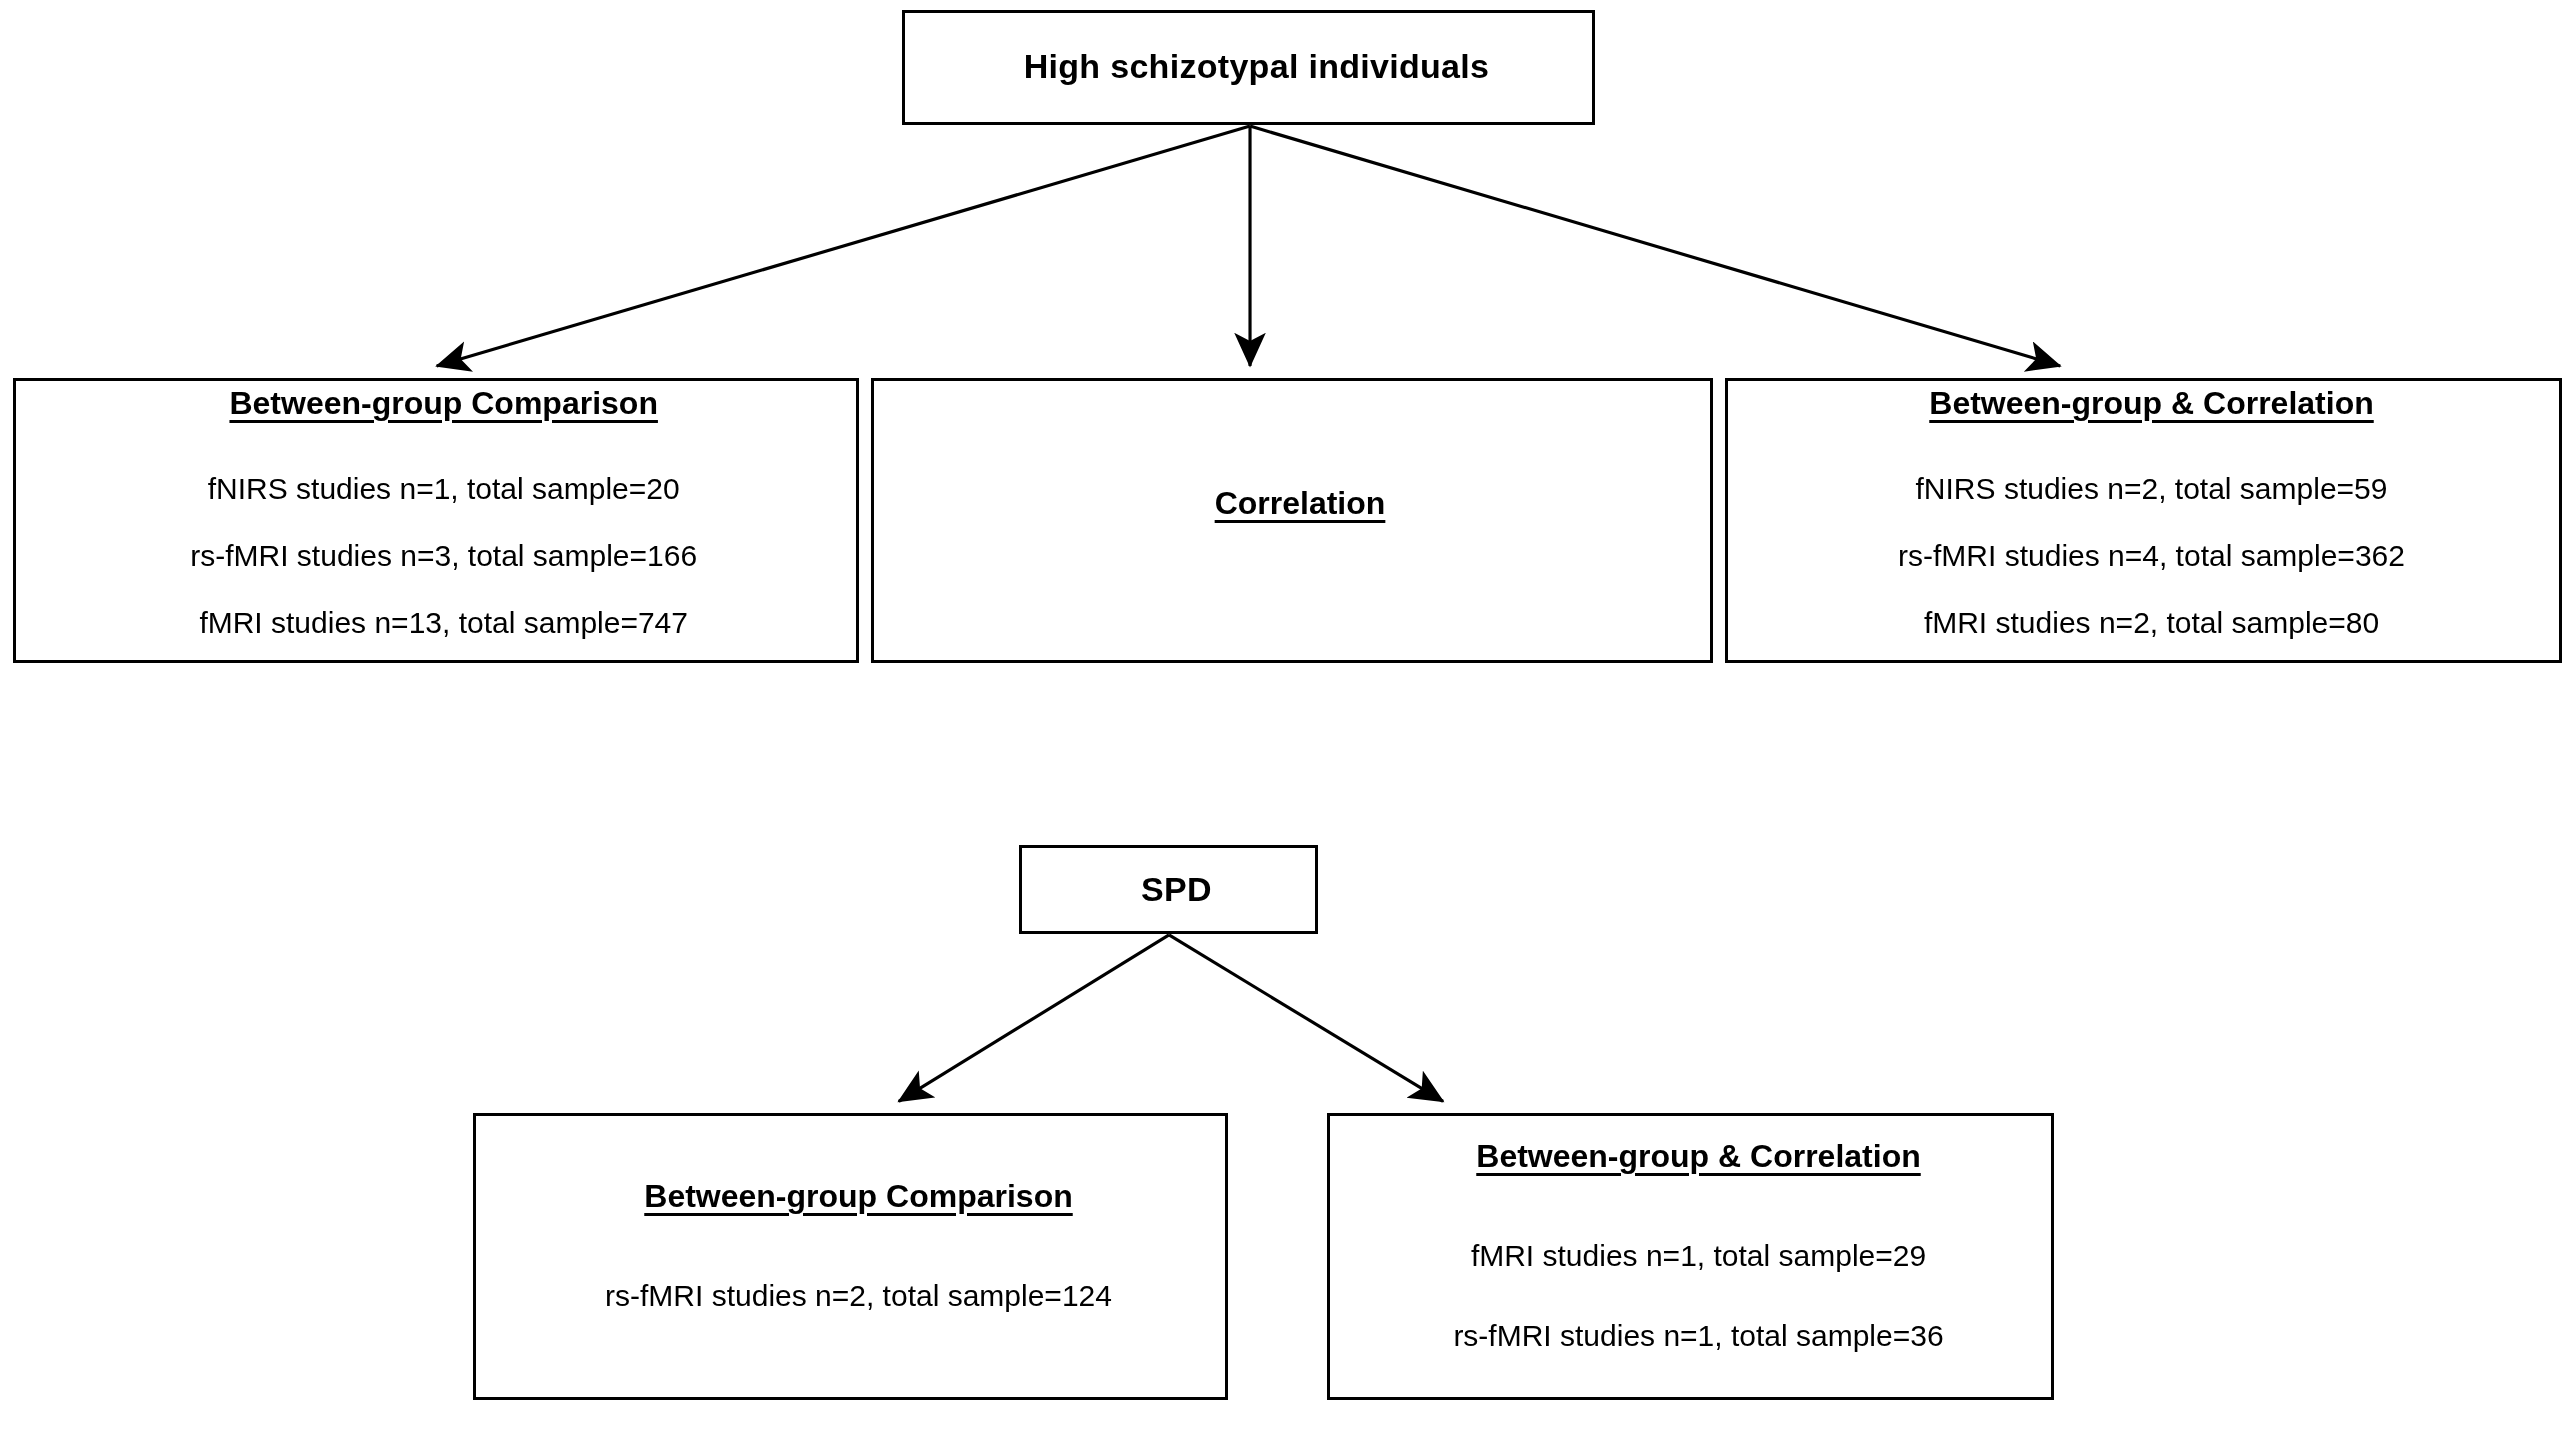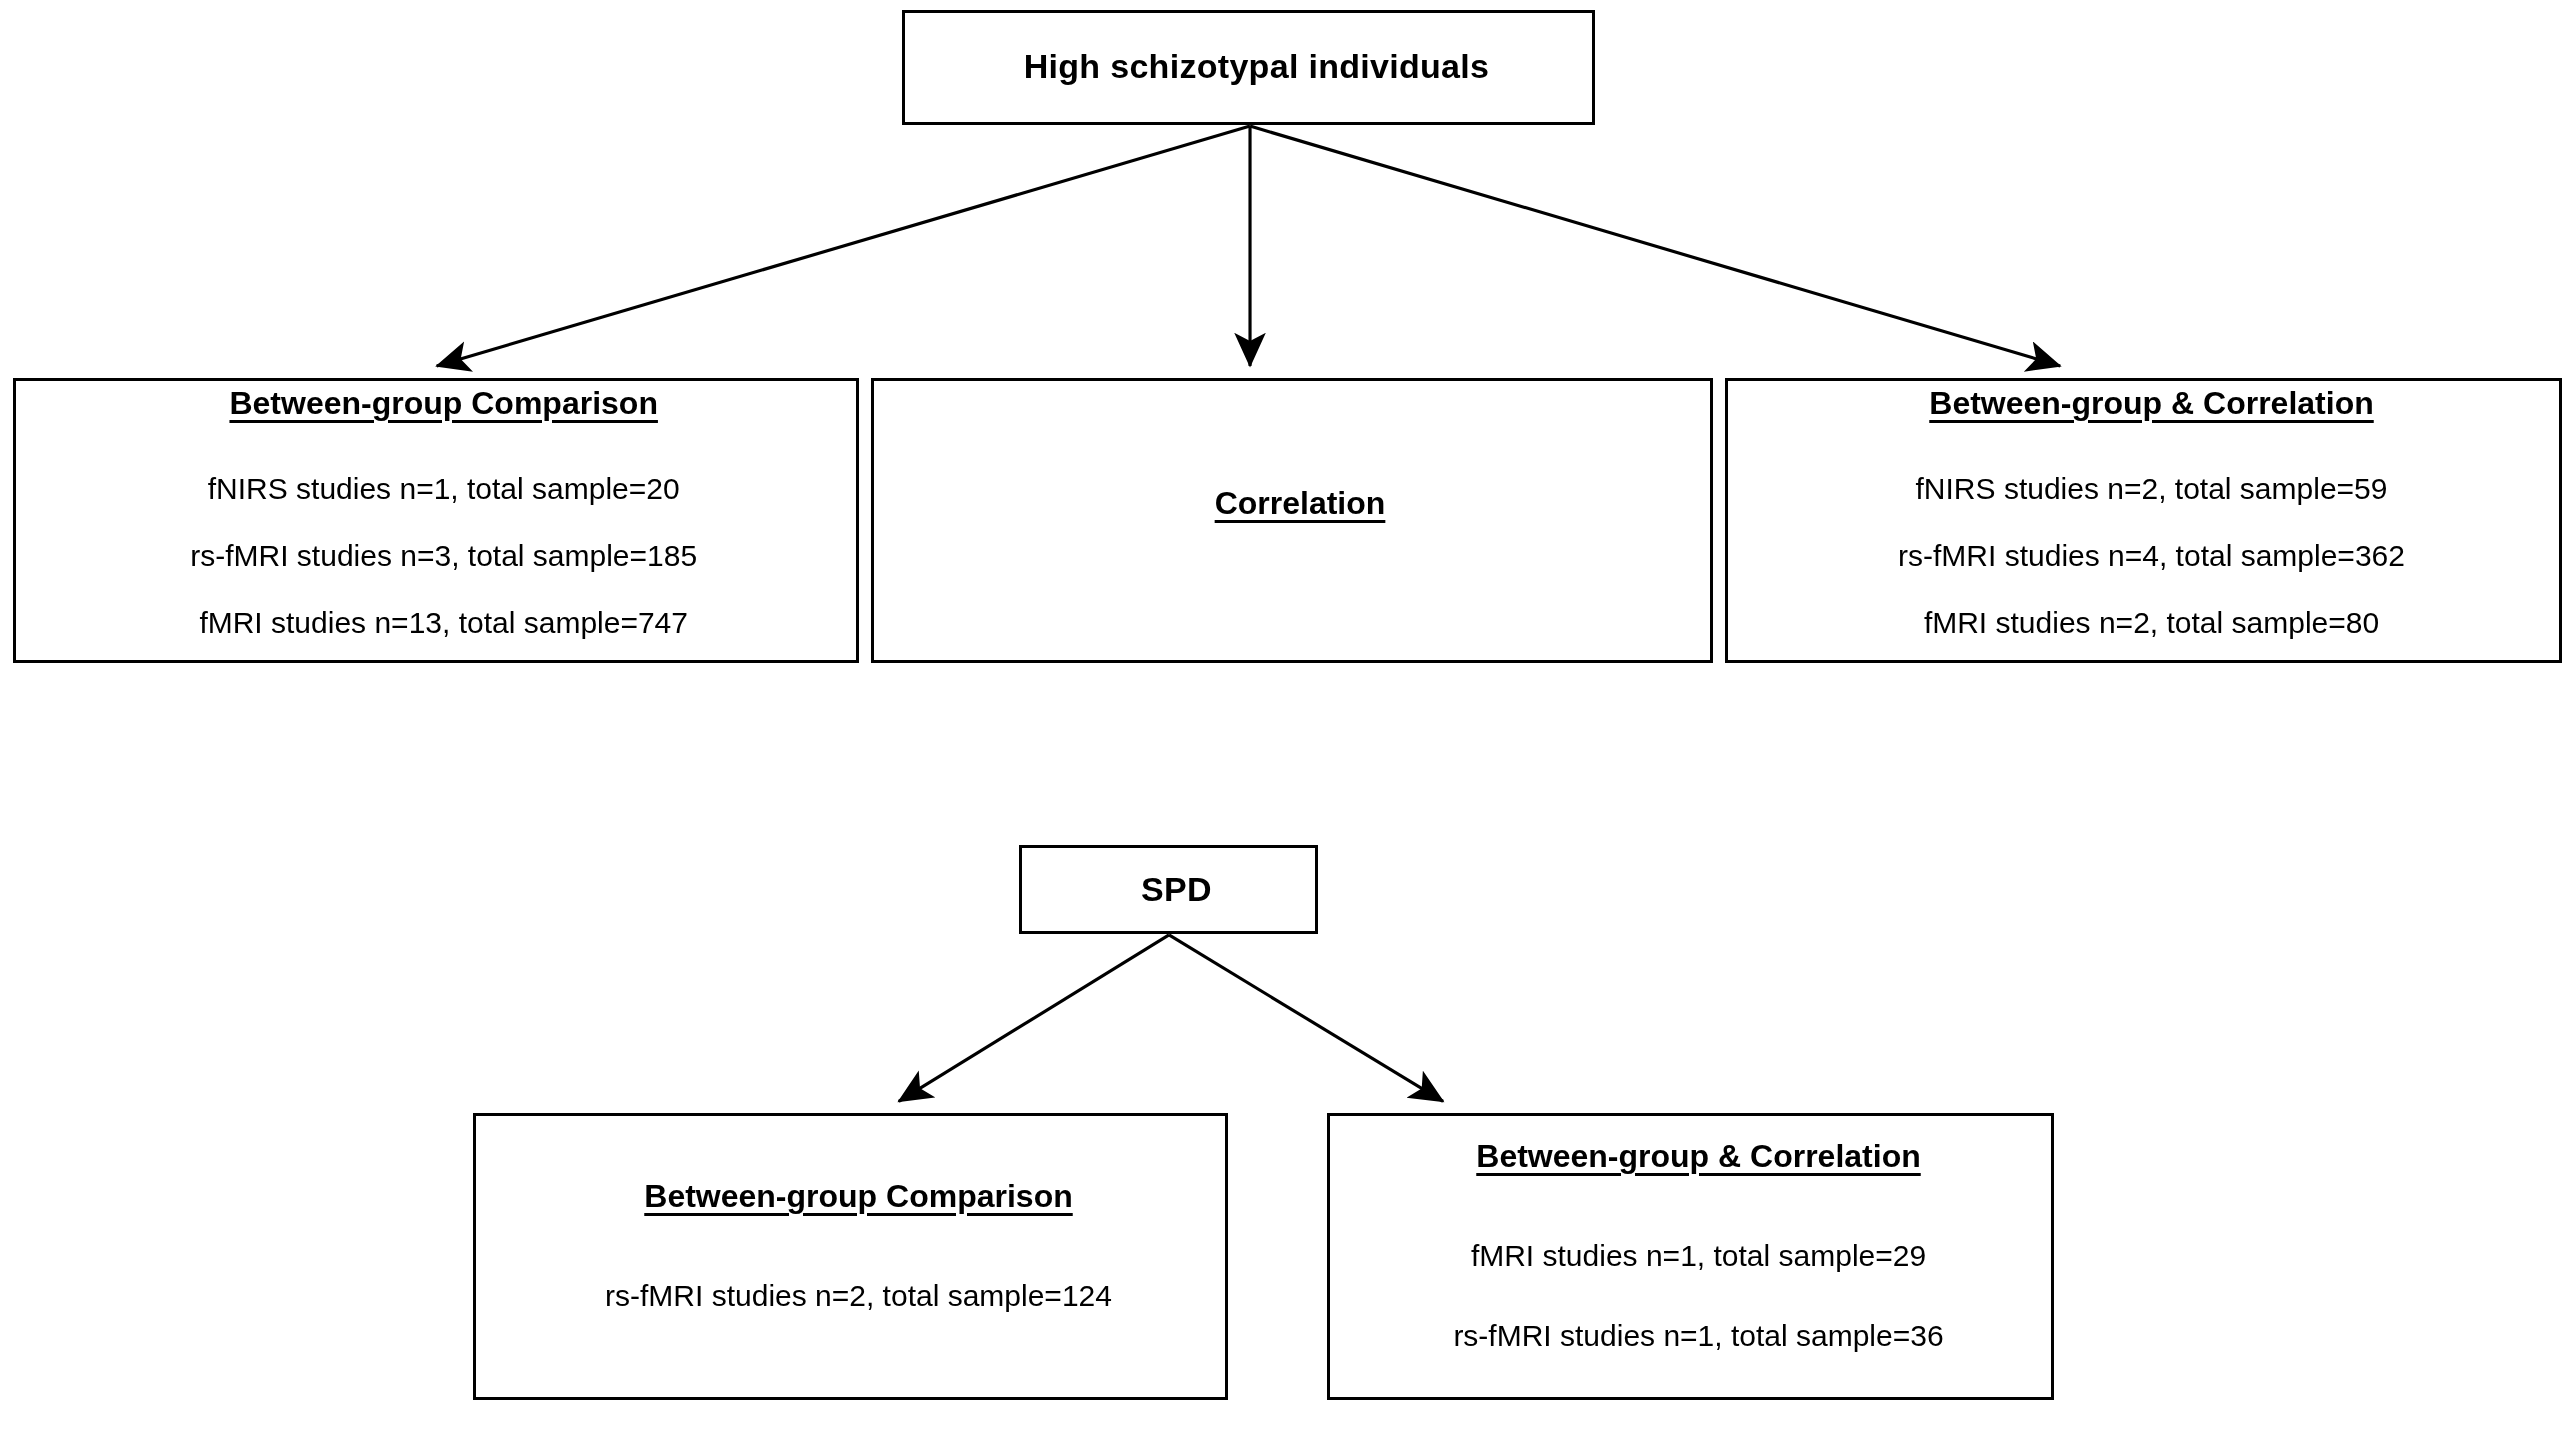--- a/index.html
+++ b/index.html
@@ -95,21 +95,21 @@
   </svg>
 
   <div class="node root pos" style="left:902px;top:9.5px;width:693px;height:115px;">
     <div class="root-label">High schizotypal individuals</div>
   </div>
 
   <div class="node category r1 pos" style="left:12.7px;top:378px;width:846px;height:285px;">
     <div class="cat-title">Between-group Comparison</div>
     <div class="cat-lines">
       <div class="cat-line">fNIRS studies n=1, total sample=20</div>
-      <div class="cat-line">rs-fMRI studies n=3, total sample=185</div>
+      <div class="cat-line">rs-fMRI studies n=3, total sample=166</div>
       <div class="cat-line">fMRI studies n=13, total sample=747</div>
     </div>
   </div>
 
   <div class="node category r1 pos" style="left:871px;top:378px;width:842px;height:285px;">
     <div class="cat-title">Correlation</div>
   </div>
 
   <div class="node category r1 pos" style="left:1725px;top:378px;width:837px;height:285px;">
     <div class="cat-title">Between-group &amp; Correlation</div>

